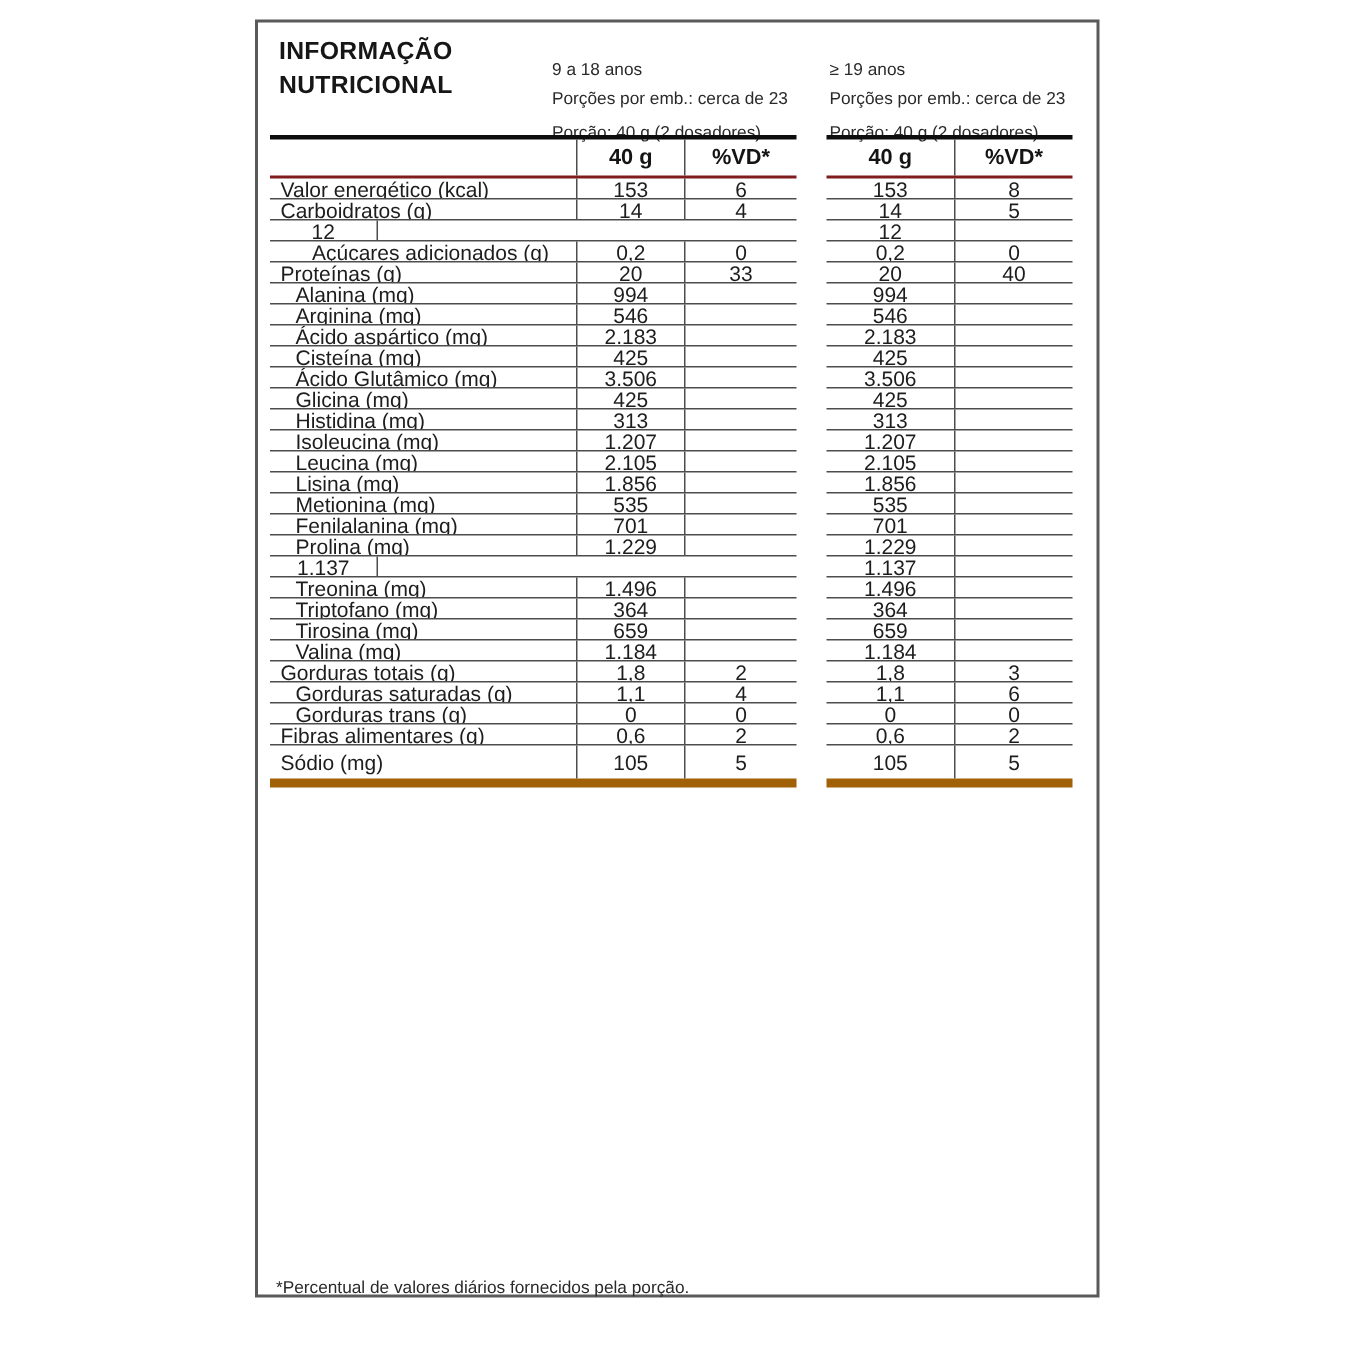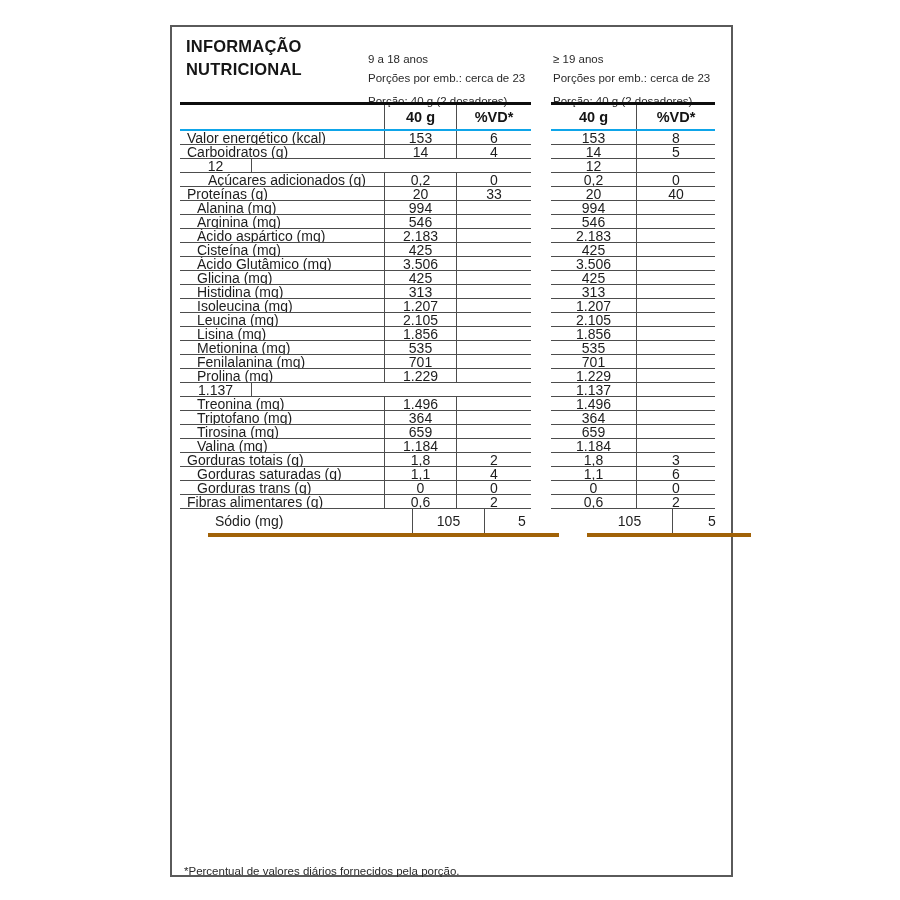--- a/index.html
+++ b/index.html
@@ -1,20 +1,20 @@
 <!DOCTYPE html>
 <html><head>
 <meta charset="utf-8">
 <style>
   * { margin:0; padding:0; box-sizing:border-box; }
   html,body { width:900px; height:900px; background:#ffffff; font-family:"Liberation Sans", sans-serif; }
   .sheet { position:relative; width:900px; height:900px; background:#ffffff; overflow:hidden; }
 
   .label-box {
-    position:absolute; left:170px; top:25px; width:563px; height:852px;
+    position:absolute; left:170px; top:13px; width:563px; height:852px;
     border:2px solid #5a5a5a; background:#ffffff;
   }
 
   
   .hdr-title { position:absolute; left:14px; top:8px; font-weight:bold; font-size:16.5px;
     line-height:23px; color:#161616; letter-spacing:0.2px; }
   .info-block { position:absolute; top:7px; font-size:11.5px; color:#2a2a2a; line-height:19px;margin-top:16px; }
   .info-g1 { left:196px; }
   .info-g2 { left:381px; }
   .info-block .serving { margin-top:4px; }
@@ -30,24 +30,24 @@
     font-size:14px; color:#1d1d1d; white-space:nowrap; overflow:hidden; }
   .cell.lab { width:205px; justify-content:flex-start; padding-left:7px; border-right:1px solid #4d4d4d; }
   .cell.ind1 { padding-left:17px; }
   .cell.ind2 { padding-left:28px; }
   .cell.q1 { width:72px; border-right:1px solid #4d4d4d; }
   .cell.d1 { width:74px; }
   .cell.q2 { width:86px; border-right:1px solid #4d4d4d; }
   .cell.d2 { width:78px; }
 
   .row.header { height:29px; font-weight:bold; }
-  .row.header .seg { border-top:3px solid #0d0d0d; border-bottom:2px solid #0ea5e9; }
+  .row.header .seg { border-top:3px solid #0d0d0d; border-bottom:2px solid #7f1d1d; }
   .row.header .cell { font-size:14.5px; font-weight:bold; color:#141414; }
   .row.last { height:28px; }
-  .row.last .seg { border-bottom:4px solid #a16207;margin-left:28px; }
+  .row.last .seg { border-bottom:6px solid #a16207; }
 
   .footnote { position:absolute; left:12px; top:838px; font-size:11.5px; color:#2a2a2a; }
 </style>
 </head>
 <body>
 
 <div class="sheet">
   <div class="label-box">
 
     <div class="hdr-title">

